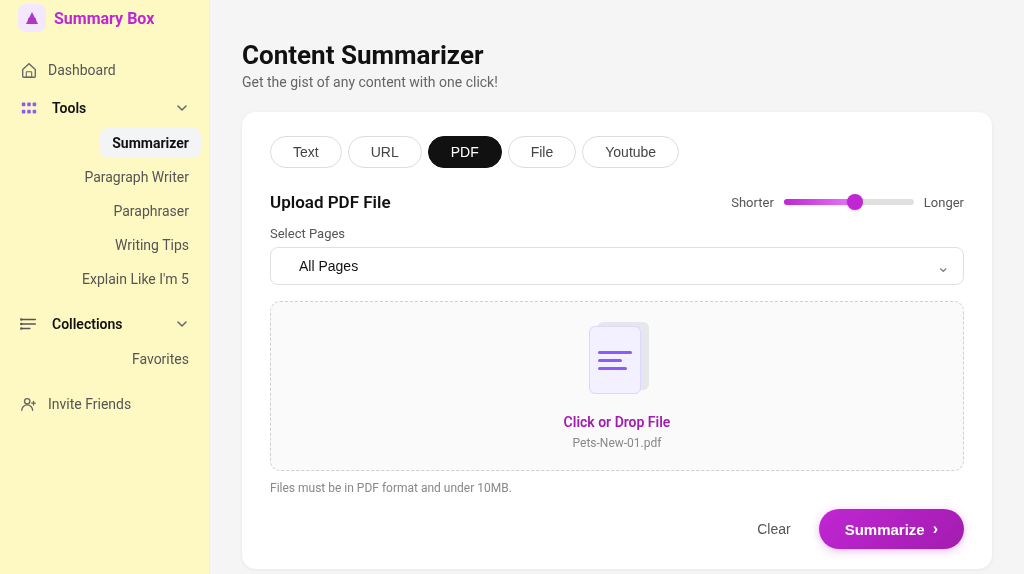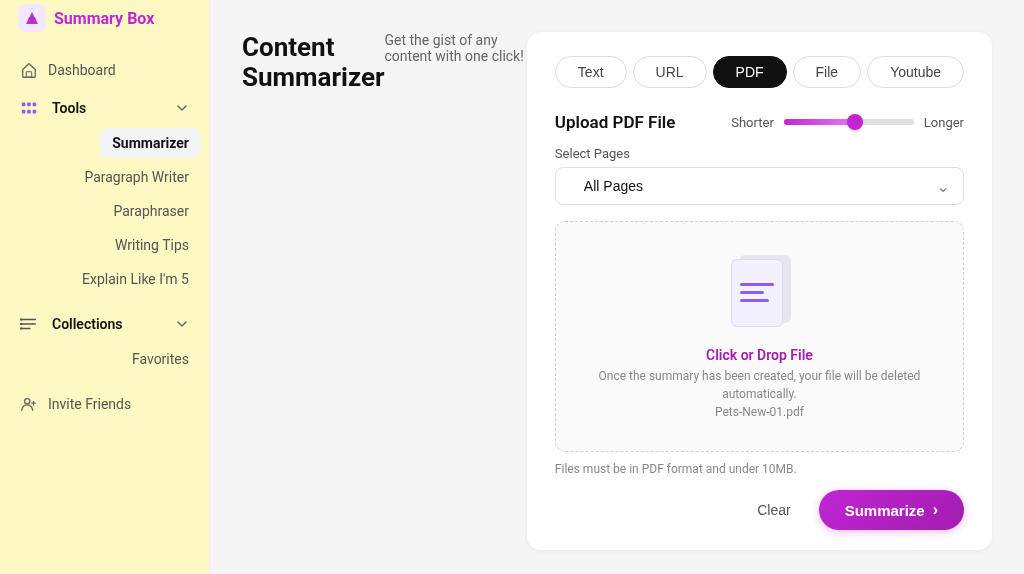--- a/index.html
+++ b/index.html
@@ -97,22 +97,23 @@
     .sub-item.active { font-weight: 700; color: #111; background: #f3f4f6; }
 
     .nav-divider { height: 8px; }
 
     
     .main {
       flex: 1;
       background: #f5f5f5;
       padding: 32px 32px 24px 32px;
       display: flex;
-      flex-direction: row;
+      flex-direction: column;
       overflow: hidden;
+      margin-top: 8px;
     }
 
     .page-title {
       font-size: 26px;
       font-weight: 700;
       color: #111;
       margin-bottom: 4px;
     }
     .page-subtitle {
       font-size: 14px;
@@ -475,21 +476,20 @@
     <div class="drop-zone">
       <div class="pdf-icon-wrapper">
         <div class="pdf-shadow"></div>
         <div class="pdf-page">
           <div class="pdf-line"></div>
           <div class="pdf-line"></div>
           <div class="pdf-line"></div>
         </div>
       </div>
       <div class="drop-click-text">Click or Drop File</div>
-      <div class="drop-sub-text">Once the summary has been created, your file will be deleted automatically.</div>
       <div class="drop-filename">Pets-New-01.pdf</div>
     </div>
 
     <div class="file-hint">Files must be in PDF format and under 10MB.</div>
 
     <div class="actions-row">
       <button class="btn-clear">Clear</button>
       <button class="btn-summarize">
         <span>Summarize</span>
         <span class="btn-arrow">›</span>

